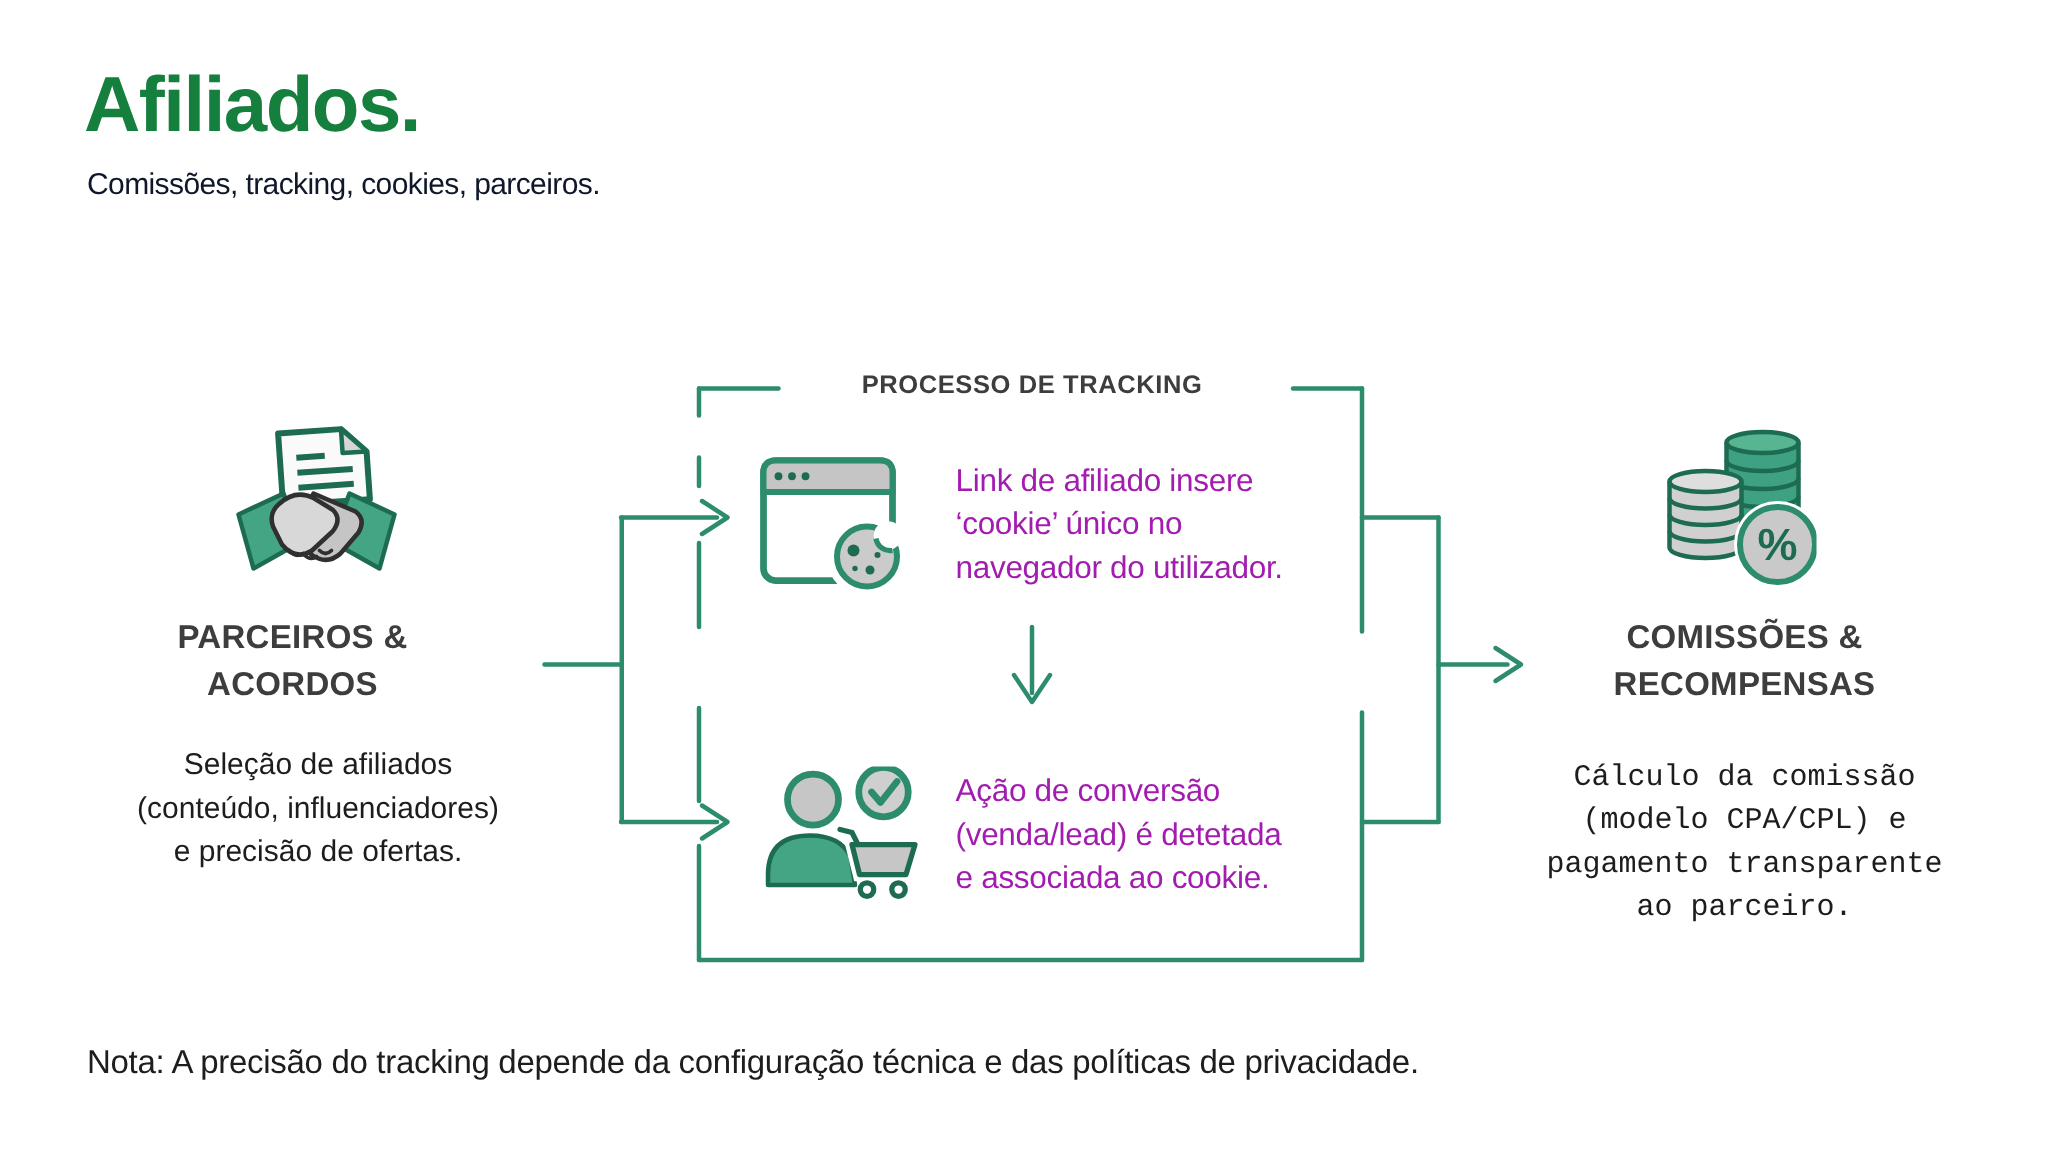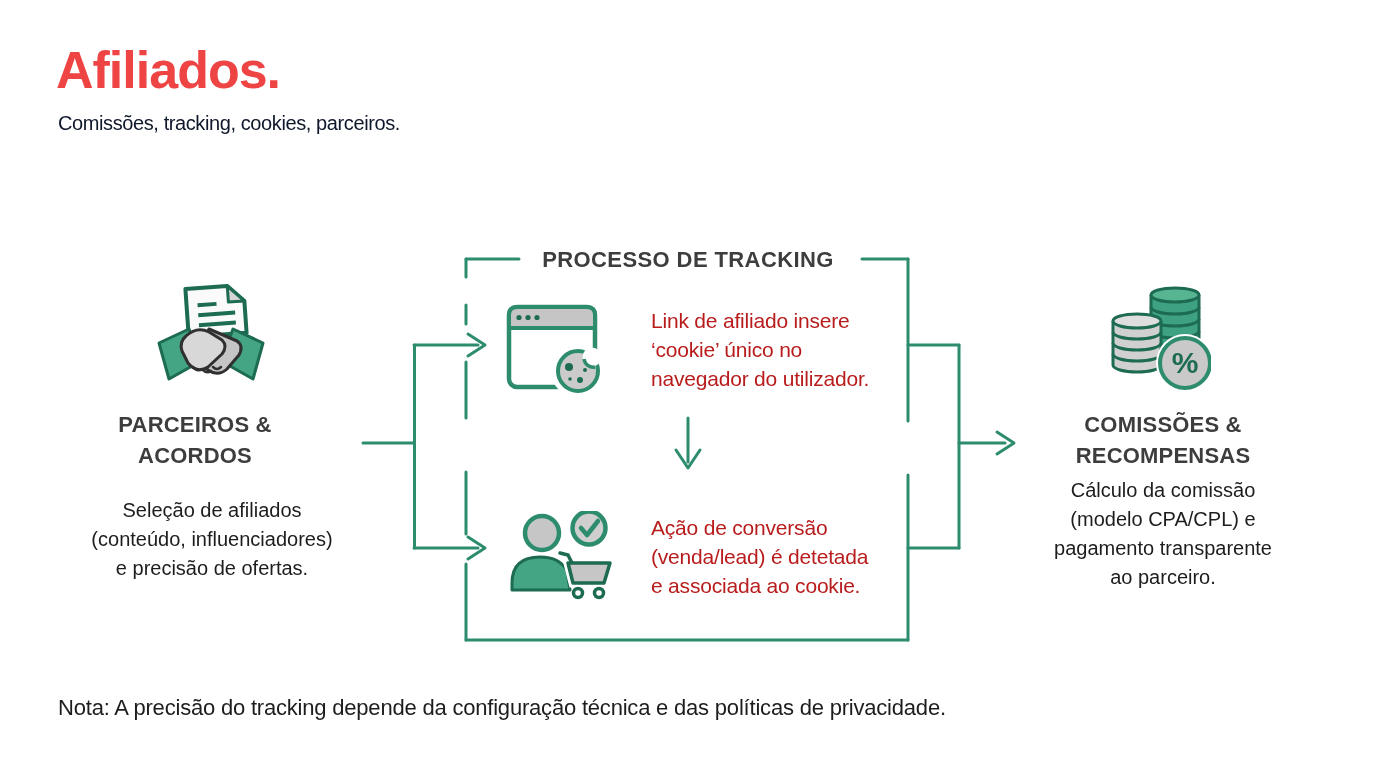--- a/index.html
+++ b/index.html
@@ -1,29 +1,29 @@
 <!DOCTYPE html>
 <html><head>
 <meta charset="utf-8">
 <style>
   html,body{margin:0;padding:0;background:#ffffff;}
   .slide{position:relative;width:1376px;height:768px;background:#ffffff;overflow:hidden;
          font-family:"Liberation Sans",sans-serif;color:#1d1d1d;}
   .abs{position:absolute;}
-  .main-title{left:56px;top:40px;font-size:52px;font-weight:600;letter-spacing:-1px;color:#ef4444;}
+  .main-title{left:56px;top:40px;font-size:52px;font-weight:600;letter-spacing:-1px;color:#15803d;}
   .main-subtitle{left:58px;top:112px;font-size:20px;font-weight:400;letter-spacing:-0.4px;color:#0f172a;}
-  .box-title{left:488px;top:247px;width:400px;text-align:center;font-size:22px;font-weight:700;
+  .box-title{left:488px;top:247px;width:400px;text-align:center;font-size:17px;font-weight:700;
              letter-spacing:0.4px;color:#3d3d3d;}
   .node-title{font-size:22px;font-weight:700;line-height:31px;text-align:center;color:#3d3d3d;letter-spacing:0.2px;}
   .node-desc{font-size:20px;line-height:29px;text-align:center;color:#1d1d1d;}
-  .step-text{font-size:21px;line-height:29px;text-align:left;color:#b91c1c;letter-spacing:-0.2px;margin-left:14px;}
+  .step-text{font-size:21px;line-height:29px;text-align:left;color:#a21caf;letter-spacing:-0.2px;}
   .left-title{left:45px;top:409px;width:300px;}
   .left-desc{left:40px;top:484px;width:344px;margin-top:12px;}
   .right-title{left:1013px;top:409px;width:300px;}
-  .right-desc{left:1010px;top:476px;width:306px;}
+  .right-desc{left:1010px;top:504px;width:306px;font-family:Liberation Mono, monospace;}
   .step1-text{left:637px;top:306px;width:270px;}
   .step2-text{left:637px;top:513px;width:270px;}
   .note{left:58px;top:695px;font-size:22px;letter-spacing:-0.2px;color:#1d1d1d;}
   svg{display:block;}
   .overlay{left:0;top:0;pointer-events:none;}
 </style>
 </head>
 <body>
 
 <div class="slide">

